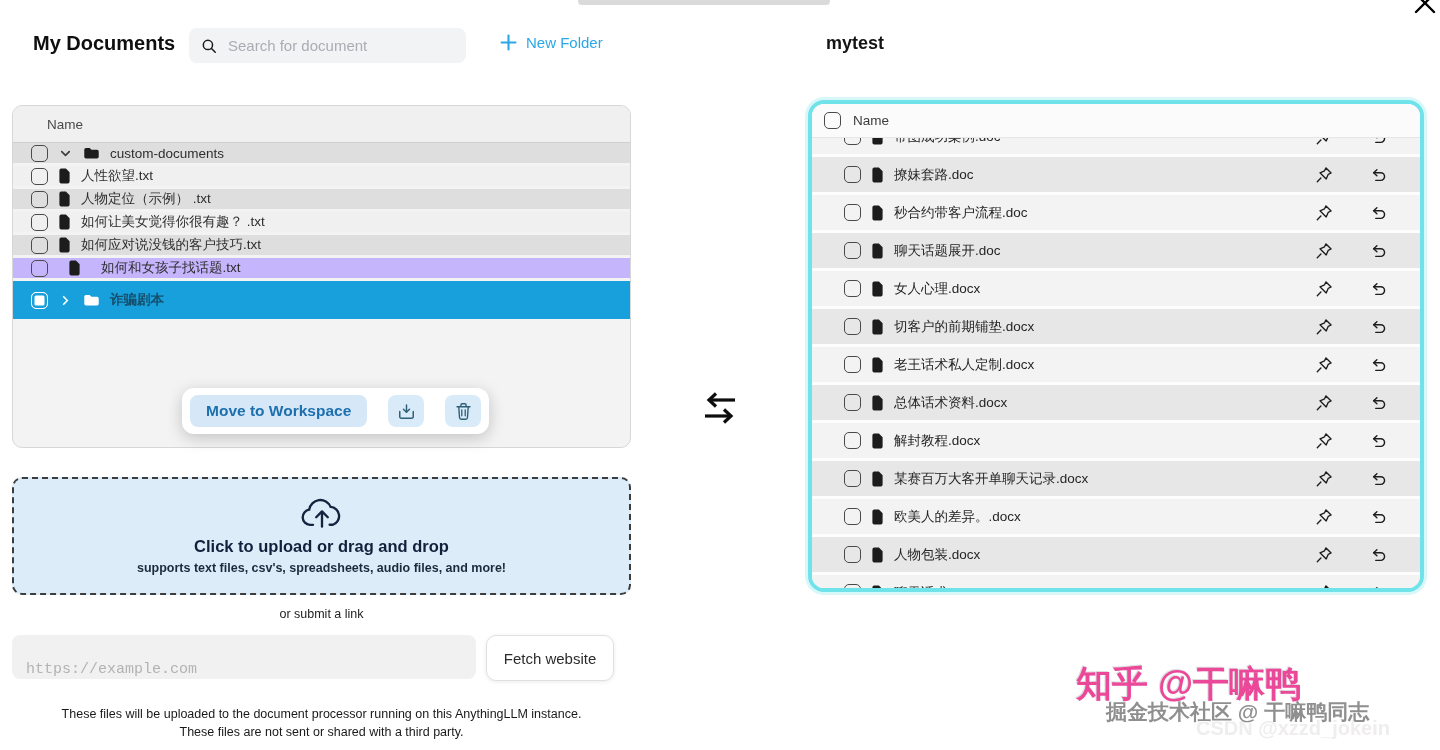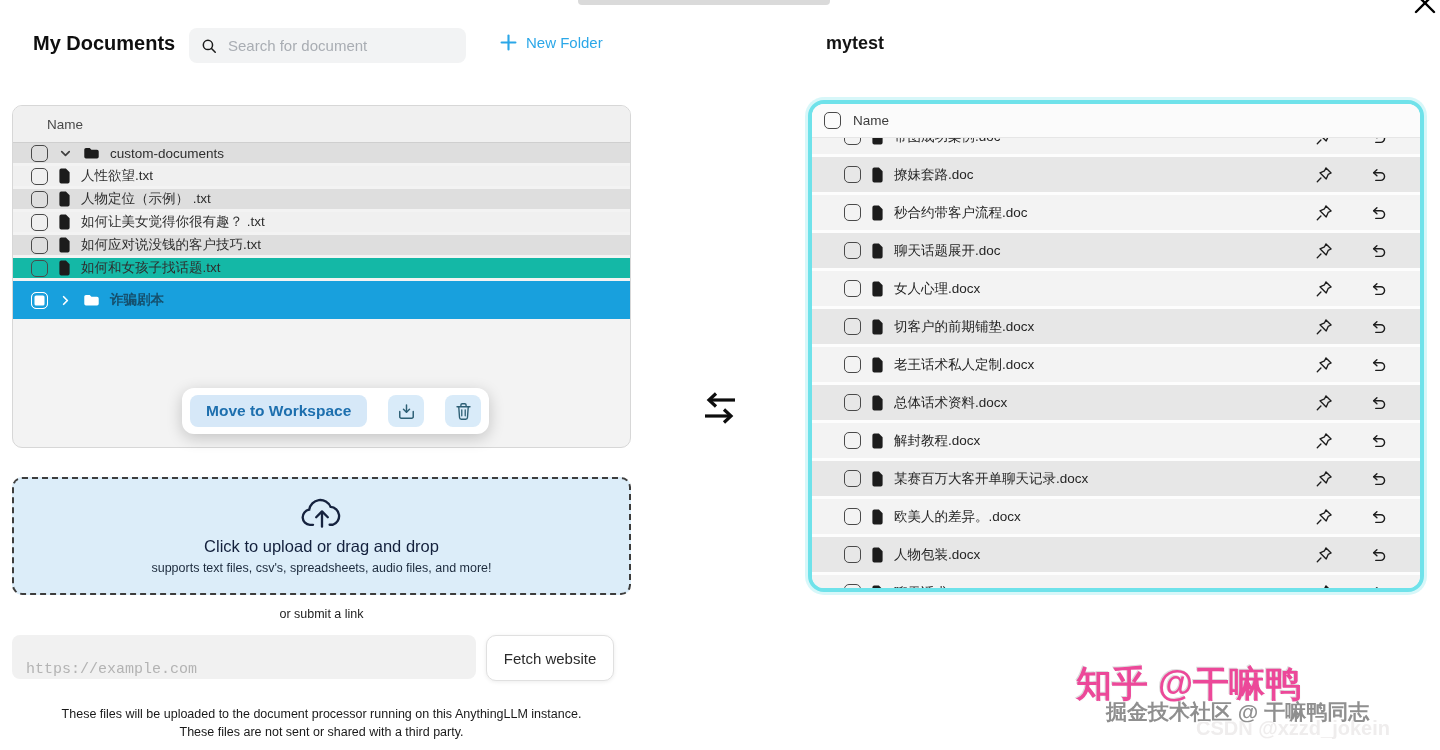--- a/index.html
+++ b/index.html
@@ -26,21 +26,21 @@
 
   
   .lp-box{left:12px;top:105px;width:619px;height:343px;border:1px solid #d7d7d7;border-radius:10px;
           background:#f3f3f3;overflow:hidden;box-sizing:border-box;}
   .lp-head{height:36px;background:#f0f0f0;border-bottom:1px solid #cfcfcf;display:flex;
            align-items:center;padding-left:34px;font-size:13.5px;color:#4a4a4a;}
   .row{height:20px;margin-bottom:3px;display:flex;align-items:center;padding-left:18px;gap:10px;
        font-size:13.5px;color:#2e2e2e;cursor:pointer;}
   .row.dark{background:#dedede;}
   .row.light{background:#f0f0f0;}
-  .row.hl{background:#14b8a6;}
+  .row.hl{background:#c4b5fd;gap:20px;}
   .row.selected{height:38px;background:#18a0dd;color:#fff;margin-bottom:0;}
   .row.selected .lbl{color:#15506e;font-weight:700;}
   .cb{width:15px;height:15px;border:1.6px solid #4a4a4a;border-radius:5px;flex:none;background:transparent;}
   .cb-sel{border-color:#fff;background:#fff;box-shadow:inset 0 0 0 2.5px #18a0dd;}
   .chev{width:15px;height:15px;color:#3f3f3f;flex:none;}
   .row.selected .chev{color:#fff;}
   .fico{width:17px;height:14px;color:#1c1c1c;flex:none;}
   .fico.f{width:13px;height:16px;}
   .row.selected .fico{color:#fff;}
   .lbl{white-space:nowrap;}
@@ -53,21 +53,21 @@
   .ctx-ibtn{width:36px;height:32px;background:#d9ebf9;border-radius:8px;display:flex;align-items:center;
        justify-content:center;color:#2d5f75;cursor:pointer;}
   .ctx-ibtn svg{width:19px;height:19px;}
 
   
   .transfer{left:698px;top:388px;width:44px;height:42px;}
 
   
   .upload{left:12px;top:477px;width:619px;height:118px;background:#dcedf9;border:2px dashed #3d3d3d;
           border-radius:10px;display:flex;flex-direction:column;align-items:center;justify-content:center;
-          gap:5px;box-sizing:border-box;cursor:pointer;}
+          gap:5px;box-sizing:border-box;cursor:pointer;font-weight:bold;}
   .upload svg{width:46px;height:34px;color:#16233f;}
   .upload-title{font-size:16.5px;color:#13203c;}
   .upload-sub{font-size:12.5px;color:#1c2a3c;}
   .or-link{left:0;top:607px;width:643px;text-align:center;font-size:12.5px;color:#222;}
   .url-box{left:12px;top:635px;width:464px;height:44px;background:#f1f1f1;border-radius:8px;
            display:flex;align-items:flex-end;padding:0 12px;box-sizing:border-box;font-family:Liberation Mono, monospace;}
   .url-box input{border:0;background:transparent;outline:none;width:100%;font-size:15px;color:#333;font-family:inherit;}
   .url-box input::placeholder{color:#b3b3b3;}
   .fetch-btn{left:486px;top:635px;width:126px;height:44px;background:#fff;border:1px solid #e0e0e0;
            border-radius:10px;box-shadow:0 1px 4px rgba(0,0,0,.08);display:flex;align-items:center;

